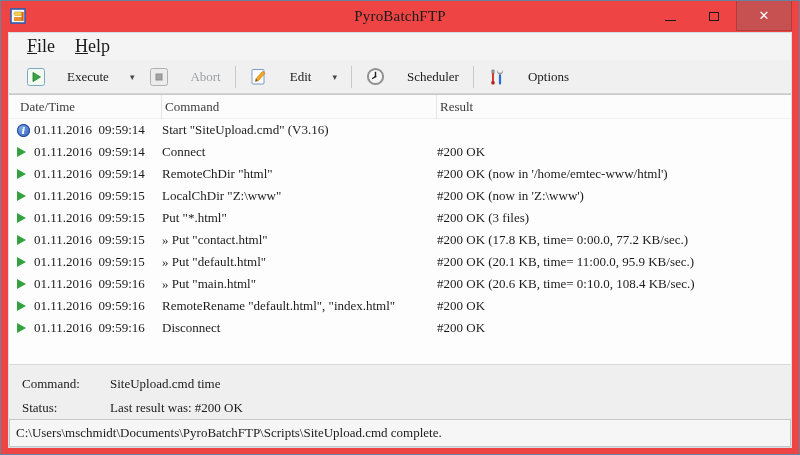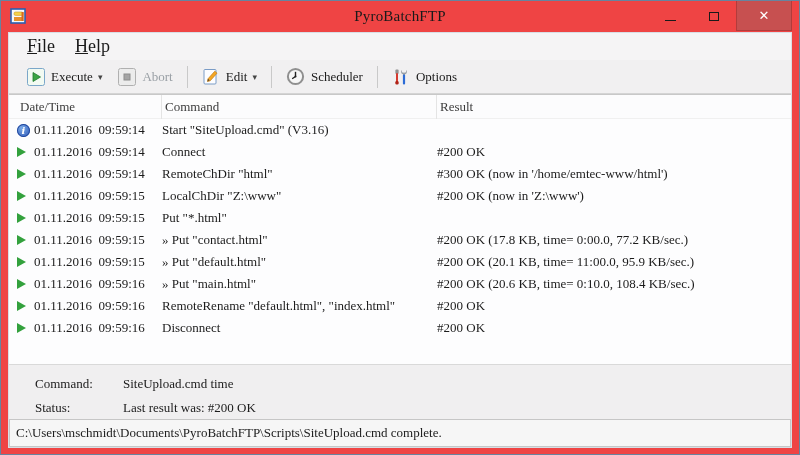--- a/index.html
+++ b/index.html
@@ -61,21 +61,21 @@
   .menu-item span { display:inline-block; }
   .menu-item span::first-letter { text-decoration:underline; }
   
   .toolbar {
     height:34px; flex:0 0 34px; background:#f1f0f1;
     border-bottom:1px solid #d4d4d4;
     display:flex; align-items:center; padding-left:10px;
     font-size:13px; color:#1a1a1a;
   }
   .tb-btn {
-    display:flex; align-items:center; gap:6px;
+    display:flex; align-items:center; gap:22px;
     padding:4px 8px; border-radius:2px; cursor:pointer;
   }
   .tb-btn.disabled { color:#9aa0a6; cursor:default; }
   .tb-caret { font-size:9px; color:#444; margin-left:-1px; }
   .tb-sep { width:1px; height:22px; background:#c9c9c9; margin:0 6px; }
   .tb-ico { display:block; }
   
   .listview {
     flex:1; background:#fdfdfe;
     border-top:1px solid #c8c8c8;
@@ -117,21 +117,21 @@
     content:"i";
     position:absolute; left:0; top:0; width:13px; height:13px;
     color:#fff; font-family:"DejaVu Serif", serif; font-style:italic; font-weight:bold;
     font-size:10px; line-height:13px; text-align:center;
   }
   .cell-date, .cell-cmd, .cell-result { overflow:hidden; }
   
   .status-panel {
     height:55px; flex:0 0 55px; background:#f0eff0;
     border-top:1px solid #d9d9d9;
-    padding:7px 0 0 26px;
+    padding:7px 0 0 13px;
     font-size:13px; color:#1b1b1b;
   }
   .sp-row { display:flex; height:24px; align-items:center; }
   .sp-label { width:88px; flex:0 0 88px; }
   
   .statusbar {
     height:28px; flex:0 0 28px;
     background:#f6f6f6;
     border:1px solid #c6c6c6;
     display:flex; align-items:center;
@@ -244,34 +244,35 @@
     <span class="cell-icon icon-play"></span>
     <span class="cell-date">01.11.2016  09:59:14</span>
     <span class="cell-cmd">Connect</span>
     <span class="cell-result">#200 OK</span>
   </div>
 
   <div class="log-row">
     <span class="cell-icon icon-play"></span>
     <span class="cell-date">01.11.2016  09:59:14</span>
     <span class="cell-cmd">RemoteChDir "html"</span>
-    <span class="cell-result">#300 OK (now in '/home/emtec-www/html')</span>
+    <span class="cell-result">#200 OK (now in '/home/emtec-www/html')</span>
   </div>
 
   <div class="log-row">
     <span class="cell-icon icon-play"></span>
     <span class="cell-date">01.11.2016  09:59:15</span>
     <span class="cell-cmd">LocalChDir "Z:\www"</span>
     <span class="cell-result">#200 OK (now in 'Z:\www')</span>
   </div>
 
   <div class="log-row">
     <span class="cell-icon icon-play"></span>
     <span class="cell-date">01.11.2016  09:59:15</span>
     <span class="cell-cmd">Put "*.html"</span>
+    <span class="cell-result">#200 OK (3 files)</span>
   </div>
 
   <div class="log-row">
     <span class="cell-icon icon-play"></span>
     <span class="cell-date">01.11.2016  09:59:15</span>
     <span class="cell-cmd">» Put "contact.html"</span>
     <span class="cell-result">#200 OK (17.8 KB, time= 0:00.0, 77.2 KB/sec.)</span>
   </div>
 
   <div class="log-row">

